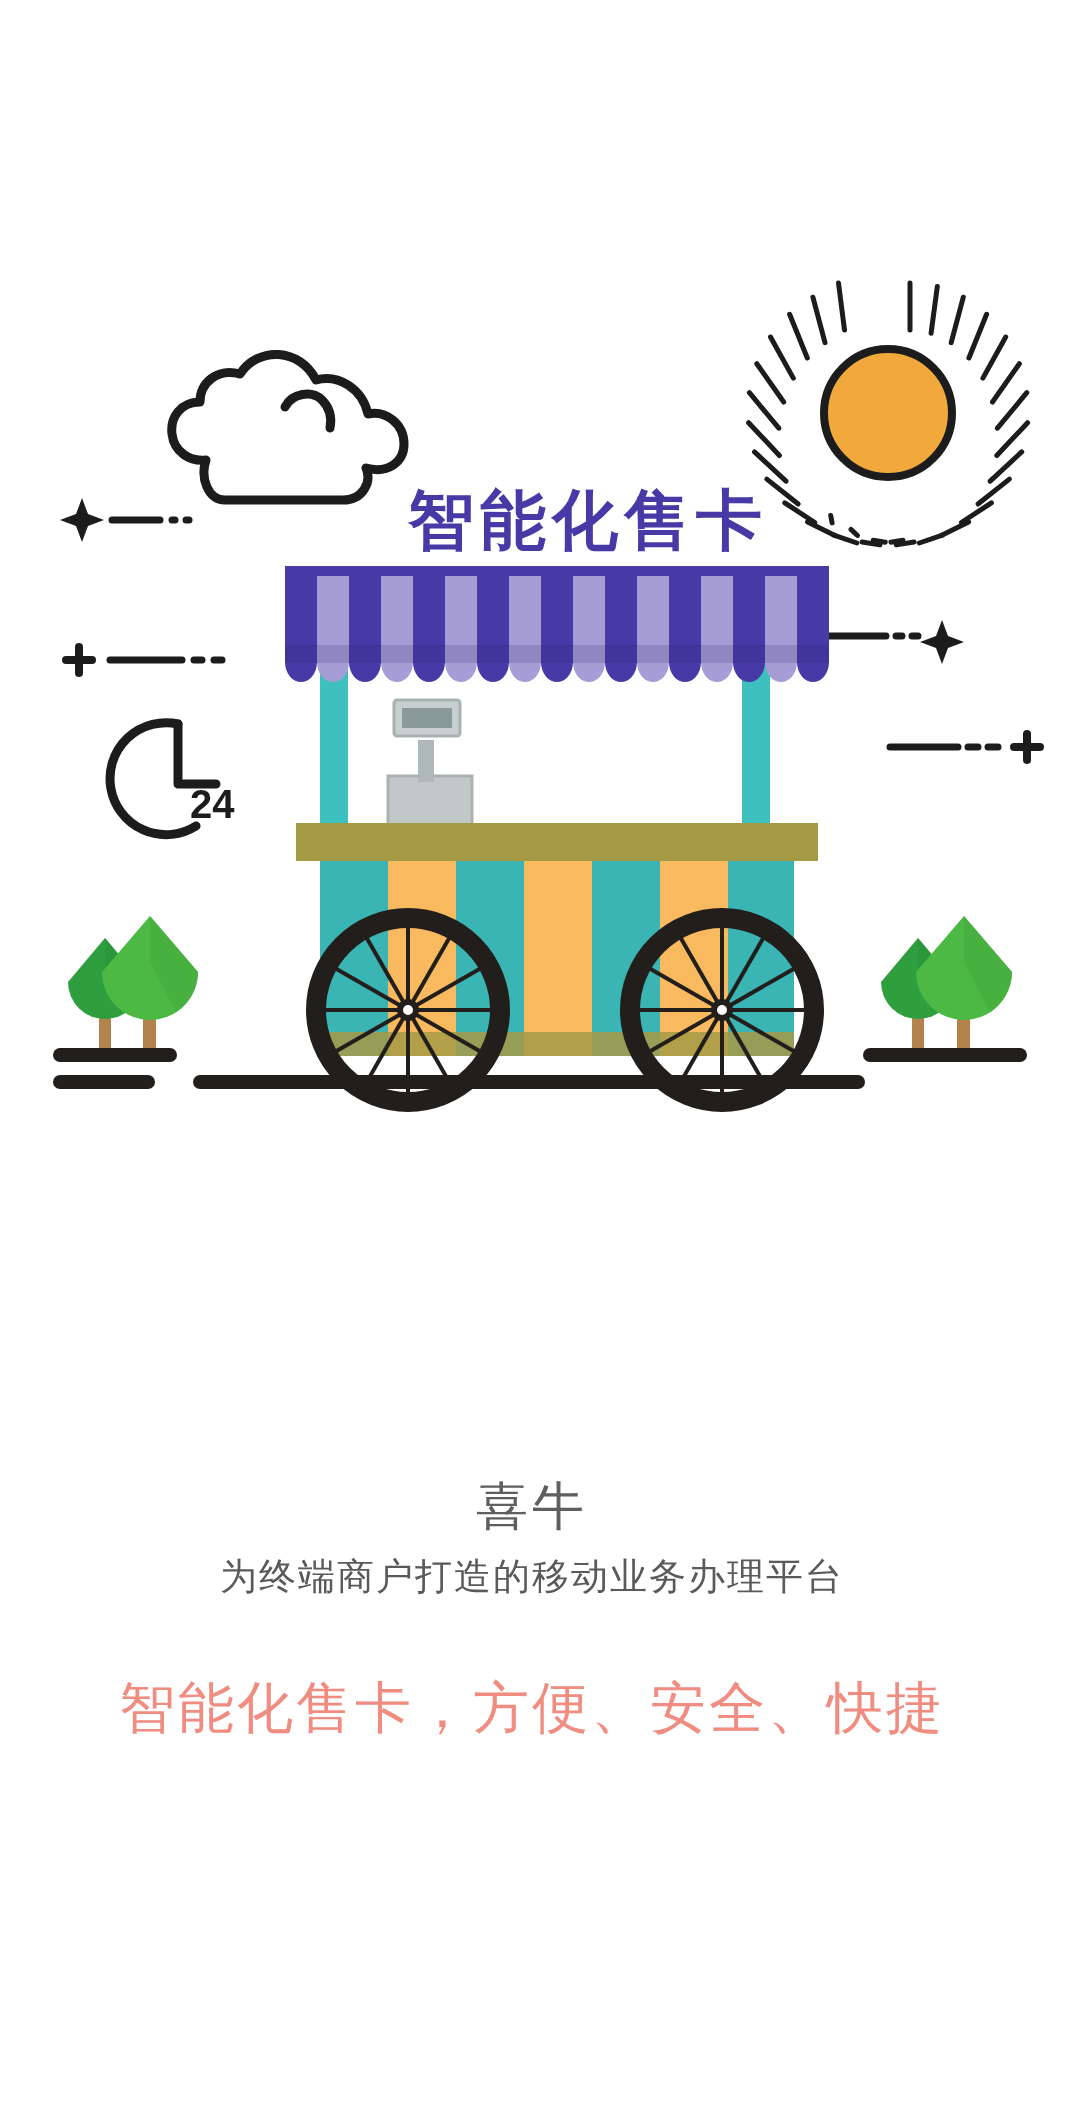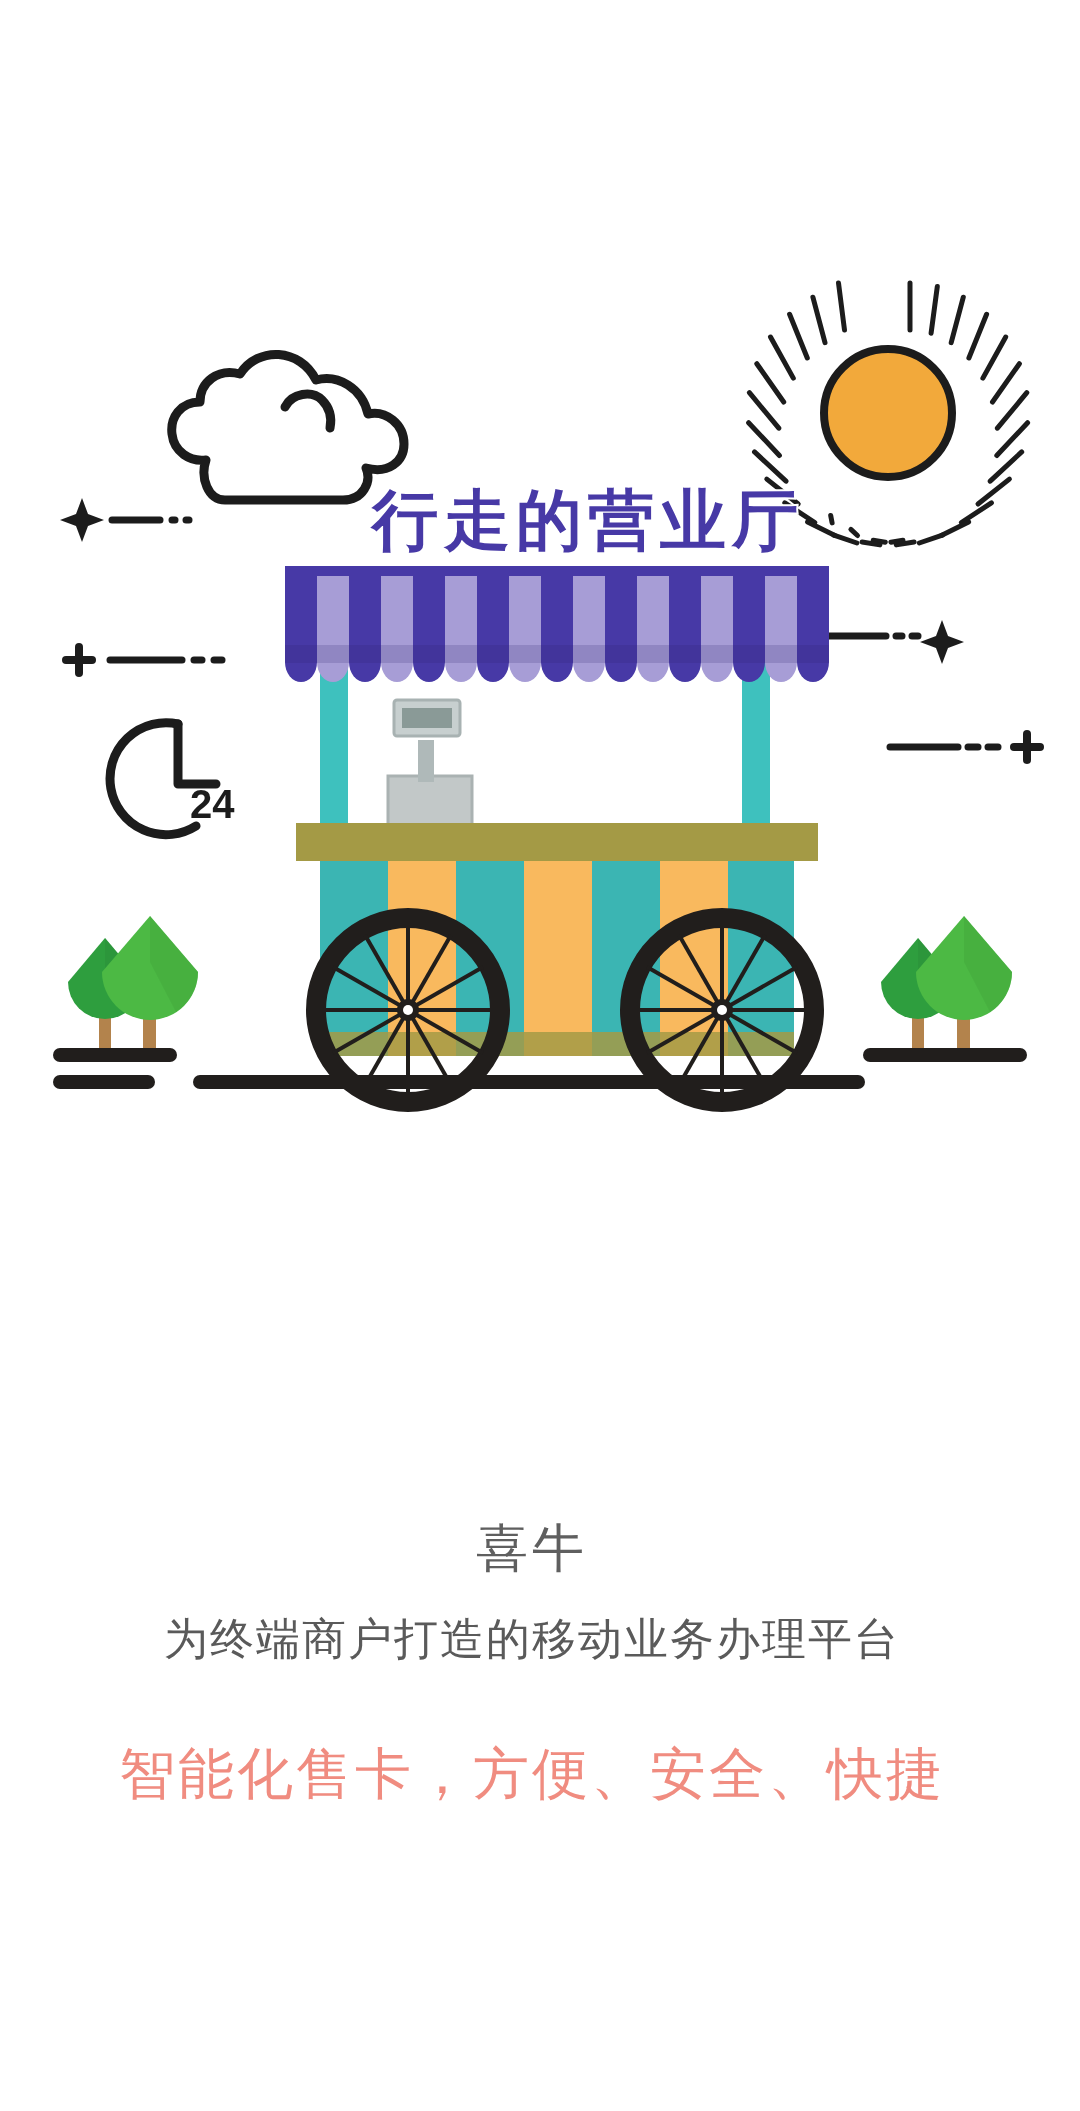--- a/index.html
+++ b/index.html
@@ -39,34 +39,34 @@
     -webkit-text-stroke:4px #ffffff;
     paint-order:stroke fill;
     white-space:nowrap;
     z-index:5;
     pointer-events:none;
   }
 
   
   .copy{
     position:absolute;
-    left:0; top:1520px;
+    left:0; top:1478px;
     width:1064px;
     text-align:center;
   }
   .brand{
     font-size:52px;
     line-height:1.1;
     color:#5f5f5f;
     letter-spacing:4px;
     font-weight:400;
   }
   .tagline{
-    margin-top:36px;
-    font-size:44px;
+    margin-top:20px;
+    font-size:37px;
     line-height:1.2;
     color:#5a5a5a;
     letter-spacing:2px;
     font-weight:400;
   }
   .slogan{
     margin-top:74px;
     font-size:56px;
     line-height:1.2;
     color:#F08C80;
@@ -291,21 +291,21 @@
       <g stroke="#211E1C" stroke-linecap="round">
         <line x1="60" y1="1055" x2="170" y2="1055" stroke-width="14"></line>
         <line x1="870" y1="1055" x2="1020" y2="1055" stroke-width="14"></line>
         <line x1="60" y1="1082" x2="148" y2="1082" stroke-width="14"></line>
         <line x1="200" y1="1082" x2="858" y2="1082" stroke-width="14"></line>
       </g>
 
     </svg>
   </div>
 
-  <div class="cart-title">行走的营业厅</div>
+  <div class="cart-title">智能化售卡</div>
 
   <div class="copy">
     <div class="brand">喜牛</div>
     <div class="tagline">为终端商户打造的移动业务办理平台</div>
     <div class="slogan">智能化售卡，方便、安全、快捷</div>
   </div>
 
 </div>
 
 </body></html>

